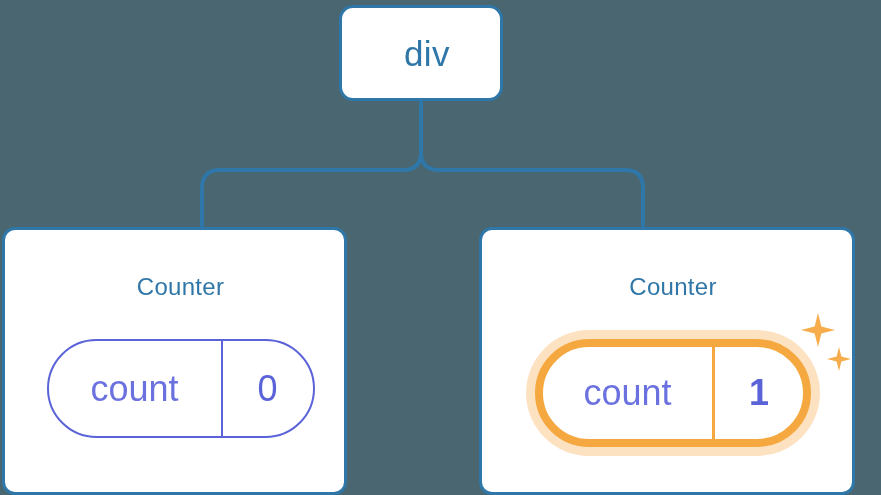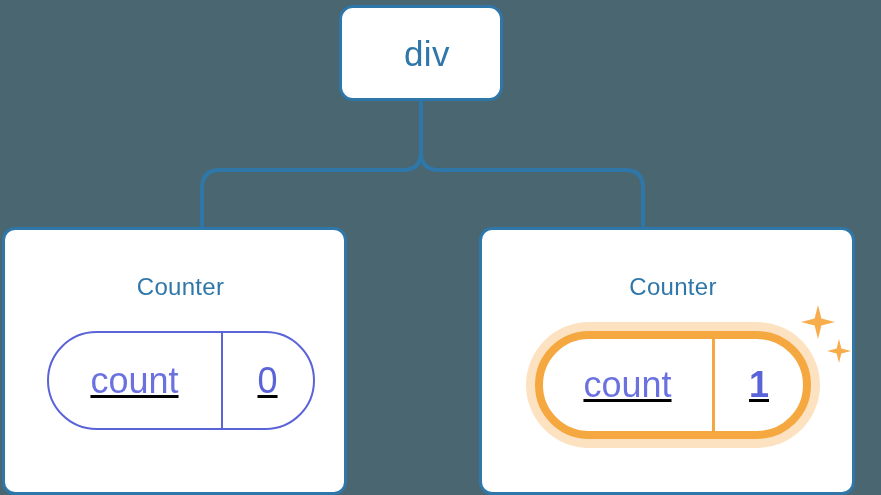--- a/index.html
+++ b/index.html
@@ -79,25 +79,24 @@
     font-size: 24px;
     color: #2f77a8;
     line-height: 1;
     margin-top: 45px;
     letter-spacing: 0.3px;
   }
 
   
   .pill-wrap {
     position: relative;
-    margin-top: 32px;
+    margin-top: 40px;
     display: flex;
     align-items: center;
     justify-content: center;
-    text-decoration: underline;
   }
   .pill {
     position: relative;
     display: flex;
     align-items: stretch;
     box-sizing: border-box;
     border-radius: 999px;
     background: #ffffff;
   }
   .pill-key, .pill-val {

